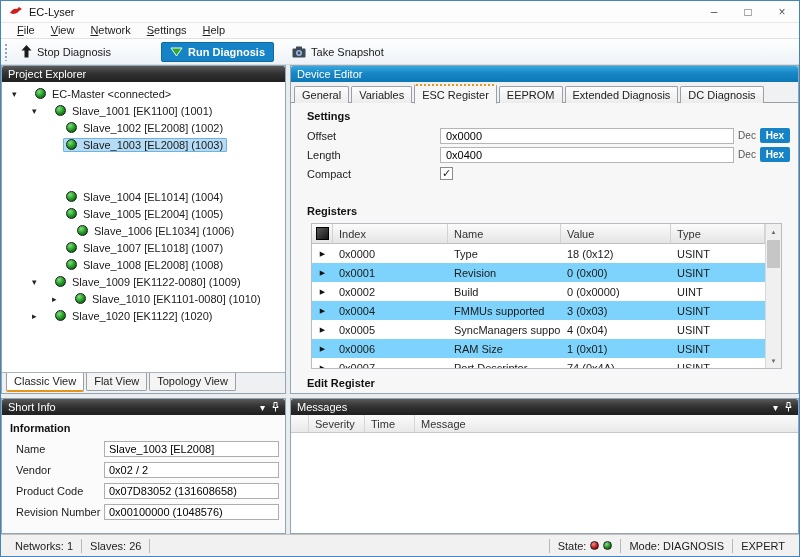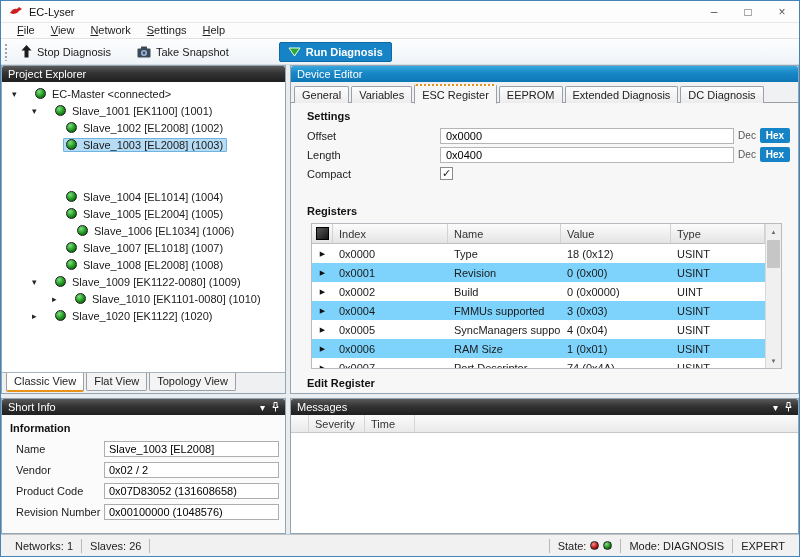--- a/index.html
+++ b/index.html
@@ -167,38 +167,38 @@
   <div class="toolbar">
     <span class="grip"></span>
     <div class="tbtn">
       <span class="ticon">
         <svg width="11" height="13" viewBox="0 0 11 13">
             <path d="M5.5 0 L10.5 5.5 L7.5 5.5 L7.5 12.5 L3.5 12.5 L3.5 5.5 L0.5 5.5 Z" fill="#1c1c1c"></path>
           </svg>
       </span>
       <span>Stop Diagnosis</span>
     </div>
+    <div class="tbtn active">
+      <span class="ticon">
+        <svg width="13" height="10" viewBox="0 0 13 10">
+            <path d="M1 1 L12 1 L6.5 9 Z" fill="#2fa832" stroke="#eaffea" stroke-width="1"></path>
+          </svg>
+      </span>
+      <span>Run Diagnosis</span>
+    </div>
     <div class="tbtn snap">
       <span class="ticon">
         <svg width="14" height="12" viewBox="0 0 14 12">
             <rect x="4" y="0.5" width="6" height="3" rx="0.5" fill="#3c4a58"></rect>
             <rect x="0.5" y="2.5" width="13" height="9" rx="1" fill="#3c4a58"></rect>
             <circle cx="7" cy="7" r="3" fill="#9db8d6"></circle>
             <circle cx="7" cy="7" r="1.4" fill="#33506e"></circle>
           </svg>
       </span>
       <span>Take Snapshot</span>
-    </div>
-    <div class="tbtn active">
-      <span class="ticon">
-        <svg width="13" height="10" viewBox="0 0 13 10">
-            <path d="M1 1 L12 1 L6.5 9 Z" fill="#2fa832" stroke="#eaffea" stroke-width="1"></path>
-          </svg>
-      </span>
-      <span>Run Diagnosis</span>
     </div>
   </div>
 
   <div class="main">
 
     <div class="left-col">
       <div class="panel pe-panel">
         <div class="hdr dark">
           <span>Project Explorer</span>
         </div>
@@ -475,20 +475,21 @@
           <span class="hdr-icon">
             <svg width="7" height="10" viewBox="0 0 7 10">
                 <path d="M2 0.5 H5 V4.5 H6 V5.5 H1 V4.5 H2 Z M3.5 5.5 V9.5" stroke="#fff" stroke-width="1" fill="none"></path>
               </svg>
           </span>
         </div>
         <div class="msg-header" id="msgCols">
             <div class="msg-cell blank"></div>
             <div class="msg-cell severity">Severity</div>
             <div class="msg-cell time">Time</div>
+            <div class="msg-cell message">Message</div>
           </div>
         <div class="msg-body"></div>
       </div>
     </div>
   </div>
 
   <div class="statusbar">
     <span class="sb-item">Networks: 1</span>
     <span class="sb-sep"></span>
     <span class="sb-item">Slaves: 26</span>

